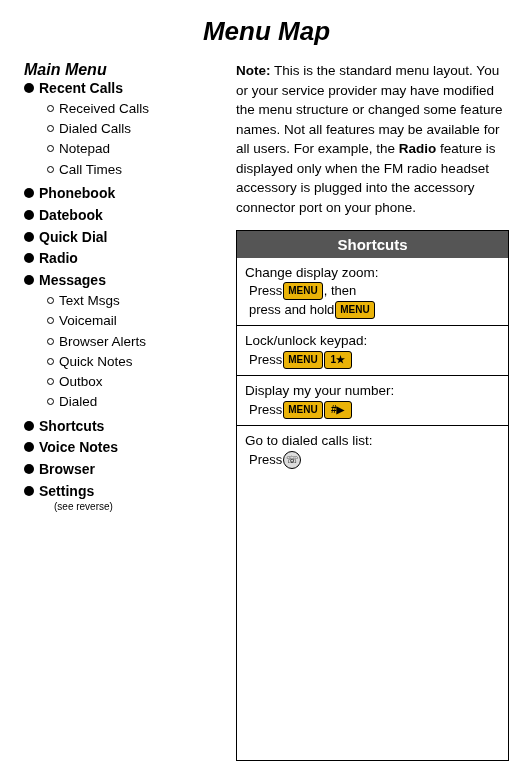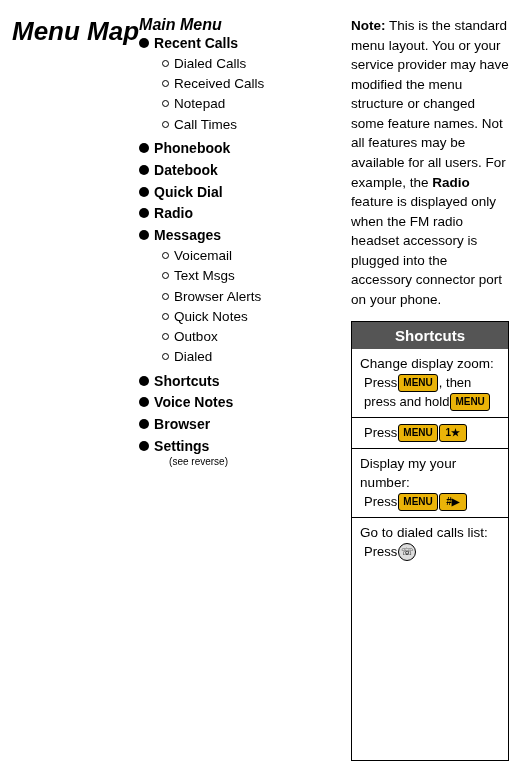--- a/index.html
+++ b/index.html
@@ -8,23 +8,23 @@
       min-height: 777px;
       background: #fff;
       font-family: Arial, sans-serif;
       font-size: 14px;
       color: #000;
     }
 
     .page {
       width: 521px;
       min-height: 777px;
-      padding: 16px 12px 16px 12px;
-      display: flex;
-      flex-direction: row;
+      padding: 16px 12px 16px 24px;
+      display: flex;
+      flex-direction: column;
     }
 
     .page-title {
       text-align: center;
       font-size: 26px;
       font-style: italic;
       font-weight: bold;
       margin-bottom: 14px;
     }
 
@@ -221,25 +221,25 @@
 
       <ul class="menu-list">
 
         <li>
           <span class="bullet-dot"></span>
           <div>
             <span class="menu-item-text">Recent Calls</span>
             <ul class="submenu">
               <li>
                 <span class="bullet-dot small"></span>
+                <span class="menu-item-text sub">Received Calls</span>
+              </li>
+              <li>
+                <span class="bullet-dot small"></span>
                 <span class="menu-item-text sub">Dialed Calls</span>
-              </li>
-              <li>
-                <span class="bullet-dot small"></span>
-                <span class="menu-item-text sub">Received Calls</span>
               </li>
               <li>
                 <span class="bullet-dot small"></span>
                 <span class="menu-item-text sub">Notepad</span>
               </li>
               <li>
                 <span class="bullet-dot small"></span>
                 <span class="menu-item-text sub">Call Times</span>
               </li>
             </ul>
@@ -266,25 +266,25 @@
           <span class="menu-item-text">Radio</span>
         </li>
 
         <li>
           <span class="bullet-dot"></span>
           <div>
             <span class="menu-item-text">Messages</span>
             <ul class="submenu">
               <li>
                 <span class="bullet-dot small"></span>
+                <span class="menu-item-text sub">Text Msgs</span>
+              </li>
+              <li>
+                <span class="bullet-dot small"></span>
                 <span class="menu-item-text sub">Voicemail</span>
-              </li>
-              <li>
-                <span class="bullet-dot small"></span>
-                <span class="menu-item-text sub">Text Msgs</span>
               </li>
               <li>
                 <span class="bullet-dot small"></span>
                 <span class="menu-item-text sub">Browser Alerts</span>
               </li>
               <li>
                 <span class="bullet-dot small"></span>
                 <span class="menu-item-text sub">Quick Notes</span>
               </li>
               <li>
@@ -342,20 +342,21 @@
             <span class="key-btn menu-key">MENU</span>
             <span>, then</span>
           </div>
           <div class="shortcut-action">
             <span>press and hold</span>
             <span class="key-btn menu-key">MENU</span>
           </div>
         </div>
 
         <div class="shortcut-item">
+          <span class="shortcut-title">Lock/unlock keypad:</span>
           <div class="shortcut-action">
             <span>Press</span>
             <span class="key-btn menu-key">MENU</span>
             <span class="key-btn icon-key">1★</span>
           </div>
         </div>
 
         <div class="shortcut-item">
           <span class="shortcut-title">Display my your number:</span>
           <div class="shortcut-action">

